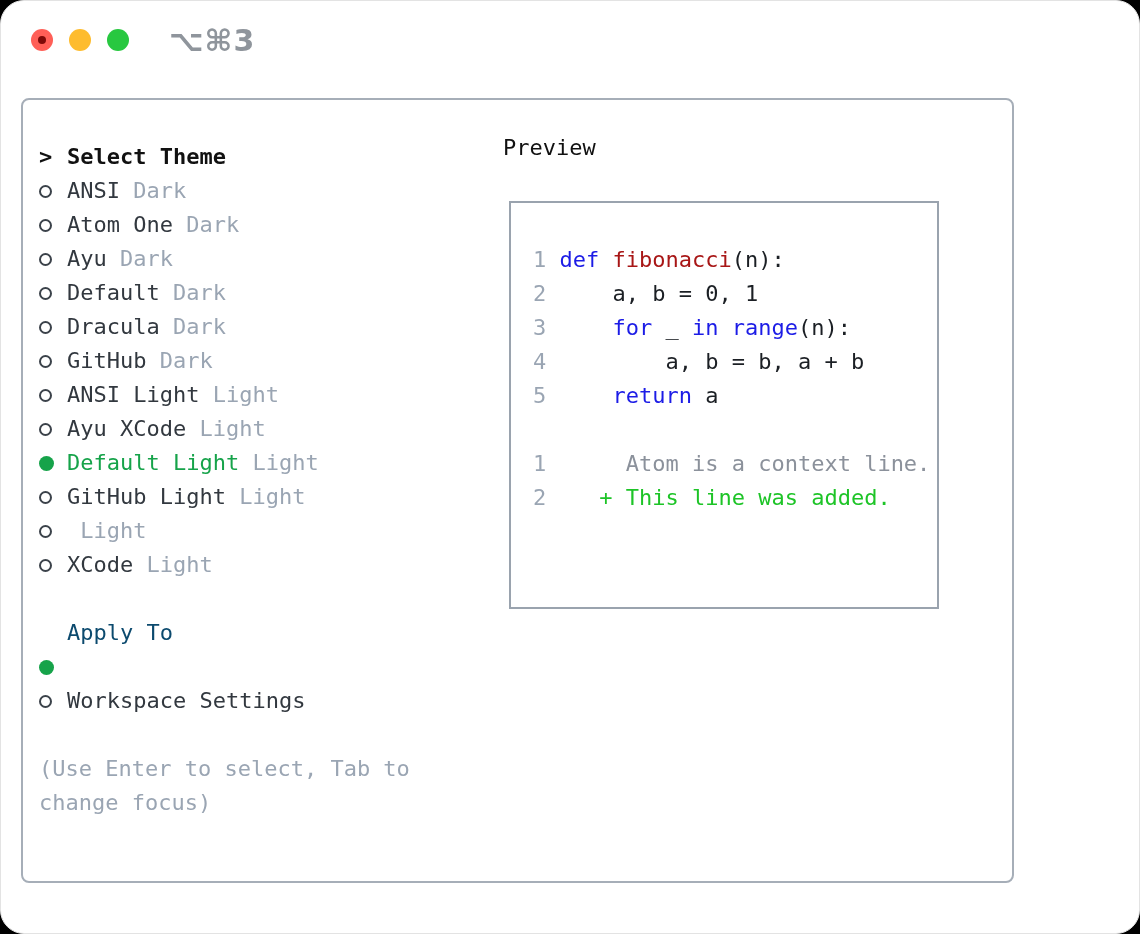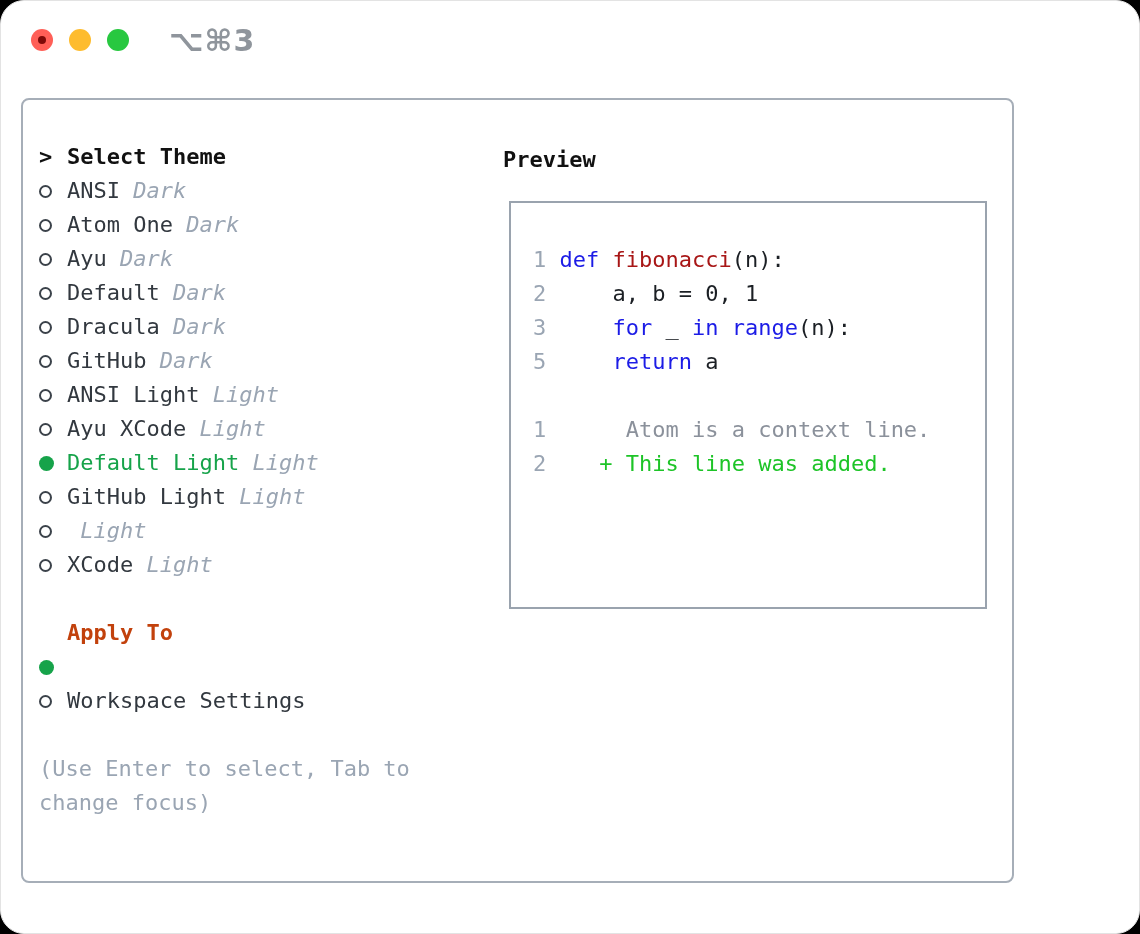--- a/index.html
+++ b/index.html
@@ -48,30 +48,30 @@
   .spacer { height: 34px; }
   .cursor { font-weight: bold; color: var(--heading-black); font-size: 22px; line-height: 34px; }
   .heading { font-weight: bold; color: var(--heading-black); }
   .circle {
     width: 13px; height: 13px; border-radius: 50%;
     border: 2px solid #3b424a; background: transparent;
   }
   .circle.sel { width: 15px; height: 15px; border: none; background: var(--accent-green); }
   .nm { color: var(--text-dark); }
   .row.sel .nm { color: var(--accent-green); }
-  .sfx { color: var(--muted-gray); font-style: italic; }
+  .sfx { color: var(--muted-gray); }
   .hint-line { height: 34px; line-height: 34px; font-size: 22px; color: var(--muted-gray); white-space: pre; }
 
   
   .preview-heading {
-    position: absolute; left: 502px; top: 142px; height: 34px; line-height: 34px;
-    font-size: 22px; font-weight: bold; color: var(--heading-black);
+    position: absolute; left: 502px; top: 130px; height: 34px; line-height: 34px;
+    font-size: 22px; font-weight: normal; color: var(--heading-black);
   }
   .preview-box {
-    position: absolute; left: 508px; top: 200px; width: 478px; height: 408px;
+    position: absolute; left: 508px; top: 200px; width: 430px; height: 408px;
     border: 2px solid #9aa3ae; background: #fff;
     padding: 40px 0 0 22px; overflow: hidden;
   }
   .pl { height: 34px; line-height: 34px; font-size: 22px; white-space: pre; color: #1b1f24; }
   .pl .ln { color: var(--muted-gray); }
   .kw { color: var(--keyword-blue); }
   .fn { color: var(--function-red); }
   .ctx { color: var(--context-gray); }
   .del { color: var(--deleted-red); }
   .add { color: var(--added-green); }
@@ -105,38 +105,39 @@
         <div class="row"><span class="marker"><span class="circle"></span></span><span class="nm">GitHub</span><span class="sfx"> Dark</span></div>
         <div class="row"><span class="marker"><span class="circle"></span></span><span class="nm">ANSI Light</span><span class="sfx"> Light</span></div>
         <div class="row"><span class="marker"><span class="circle"></span></span><span class="nm">Ayu XCode</span><span class="sfx"> Light</span></div>
         <div class="row sel"><span class="marker"><span class="circle sel"></span></span><span class="nm">Default Light</span><span class="sfx"> Light</span></div>
         <div class="row"><span class="marker"><span class="circle"></span></span><span class="nm">GitHub Light</span><span class="sfx"> Light</span></div>
         <div class="row"><span class="marker"><span class="circle"></span></span><span class="sfx"> Light</span></div>
         <div class="row"><span class="marker"><span class="circle"></span></span><span class="nm">XCode</span><span class="sfx"> Light</span></div>
       </div>
     <div class="spacer"></div>
     <div class="row">
-      <span class="marker"></span><span class="heading" style="font-weight:bold;color:#c2410c">Apply To</span>
+      <span class="marker"></span><span class="heading" style="font-weight:normal;color:#0c4a6e">Apply To</span>
     </div>
     <div id="apply-items">
         <div class="row sel"><span class="marker"><span class="circle sel"></span></span></div>
         <div class="row"><span class="marker"><span class="circle"></span></span><span class="nm">Workspace Settings</span></div>
       </div>
     <div class="spacer"></div>
     <div class="hint-line">(Use Enter to select, Tab to</div>
     <div class="hint-line">change focus)</div>
   </div>
 
   <div class="preview-heading">Preview</div>
 
   <div class="preview-box">
     <div id="code-lines">
         <div class="pl"><span class="ln">1</span><span> </span><span class="kw">def</span><span class=""> </span><span class="fn">fibonacci</span><span class="">(n):</span></div>
         <div class="pl"><span class="ln">2</span><span> </span><span class="">    a, b = 0, 1</span></div>
         <div class="pl"><span class="ln">3</span><span> </span><span class="">    </span><span class="kw">for</span><span class=""> _ </span><span class="kw">in</span><span class=""> </span><span class="kw">range</span><span class="">(n):</span></div>
+        <div class="pl"><span class="ln">4</span><span> </span><span class="">        a, b = b, a + b</span></div>
         <div class="pl"><span class="ln">5</span><span> </span><span class="">    </span><span class="kw">return</span><span class=""> a</span></div>
       </div>
     <div class="pl"> </div>
     <div id="diff-lines">
         <div class="pl"><span class="ln">1</span><span>    </span><span class="ctx">  Atom is a context line.</span></div>
         <div class="pl"><span class="ln">2</span><span>    </span><span class="add">+ This line was added.</span></div>
       </div>
   </div>
 
 </div>

